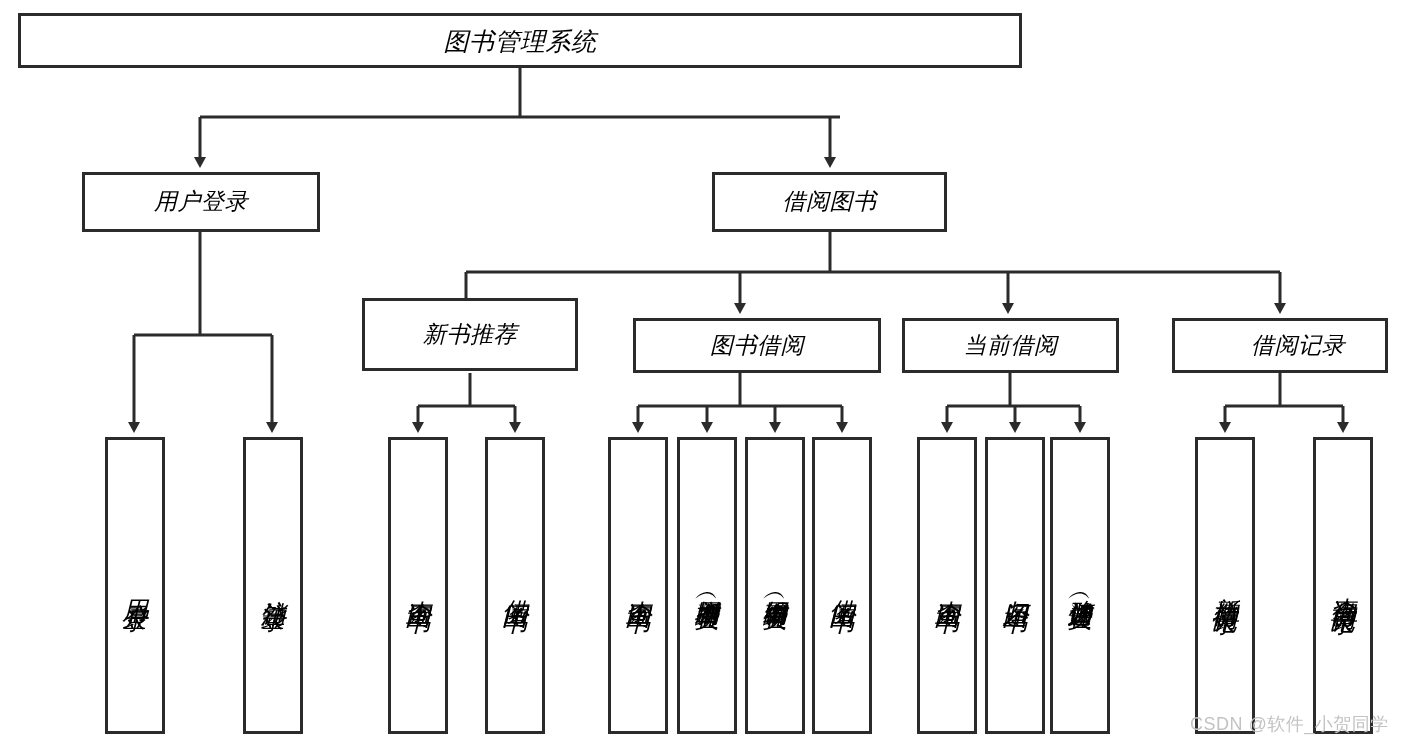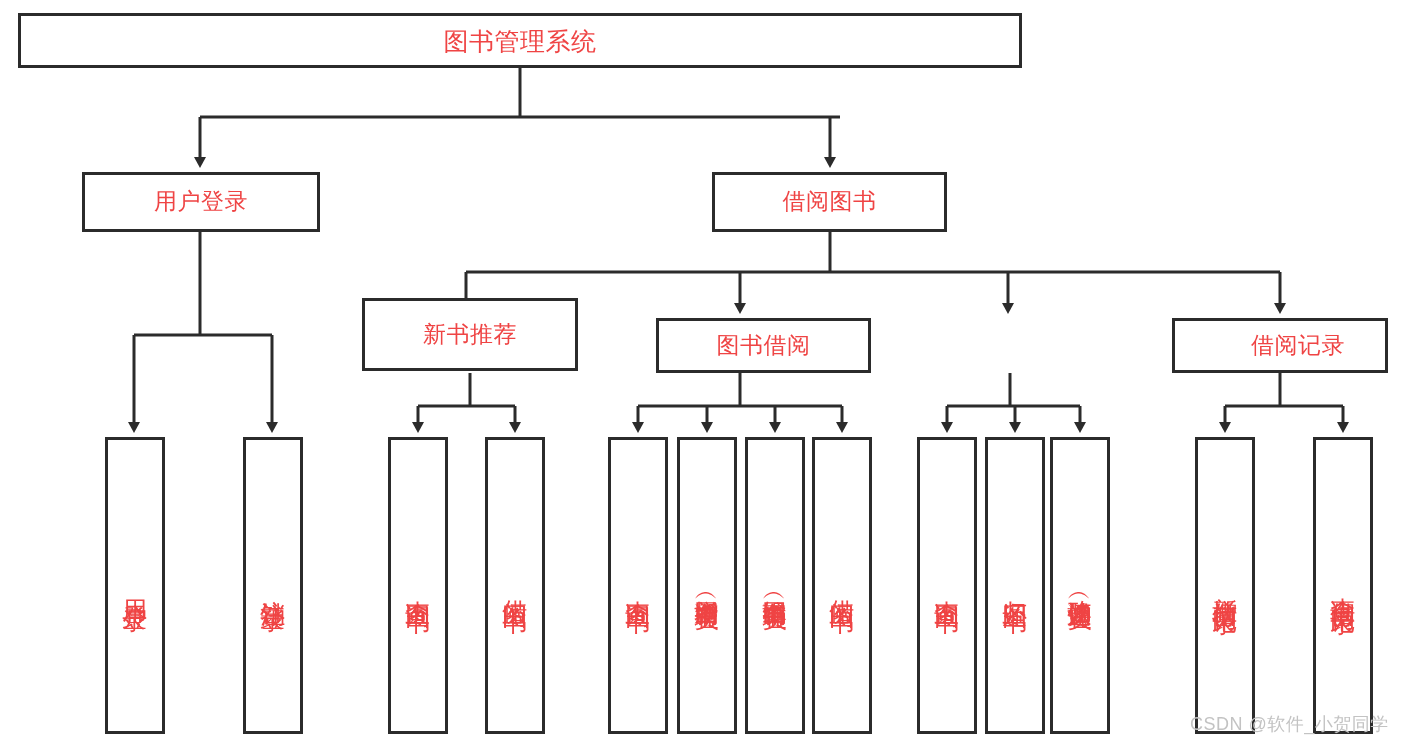--- a/index.html
+++ b/index.html
@@ -11,21 +11,22 @@
   #edges{position:absolute;left:0;top:0;width:1405px;height:747px;}
 
   .node{
     position:absolute;
     box-sizing:border-box;
     border:3px solid #2b2b2b;
     background:#ffffff;
     display:flex;
     align-items:center;
     justify-content:center;
-    color:#ef4444;
+    color:#000000;
+    font-style:italic;
   }
   .node .lbl{
     display:block;
     text-align:center;
     letter-spacing:0.5px;
     line-height:1.12;
     white-space:pre;
   }
   
   .h-node .lbl{font-size:23px;}
@@ -115,22 +116,25 @@
   <div class="node h-node" style="left:82px;top:172px;width:238px;height:60px;">
     <span class="lbl">用户登录</span>
   </div>
   <div class="node h-node" style="left:712px;top:172px;width:235px;height:60px;">
     <span class="lbl">借阅图书</span>
   </div>
 
   <div class="node h-node" style="left:362px;top:298px;width:216px;height:73px;">
     <span class="lbl">新书推荐</span>
   </div>
-  <div class="node h-node" style="left:633px;top:318px;width:215px;height:55px;margin-left:23px;">
+  <div class="node h-node" style="left:633px;top:318px;width:248px;height:55px;">
     <span class="lbl">图书借阅</span>
+  </div>
+  <div class="node h-node" style="left:902px;top:318px;width:217px;height:55px;">
+    <span class="lbl">当前借阅</span>
   </div>
   <div class="node h-node" style="left:1172px;top:318px;width:216px;height:55px;padding-left:36px;">
     <span class="lbl">借阅记录</span>
   </div>
 
   <div class="node v-node" style="left:105px;top:437px;width:60px;height:297px;">
     <span class="lbl">用户登录</span>
   </div>
   <div class="node v-node" style="left:243px;top:437px;width:60px;height:297px;">
     <span class="lbl">注销登录</span>

